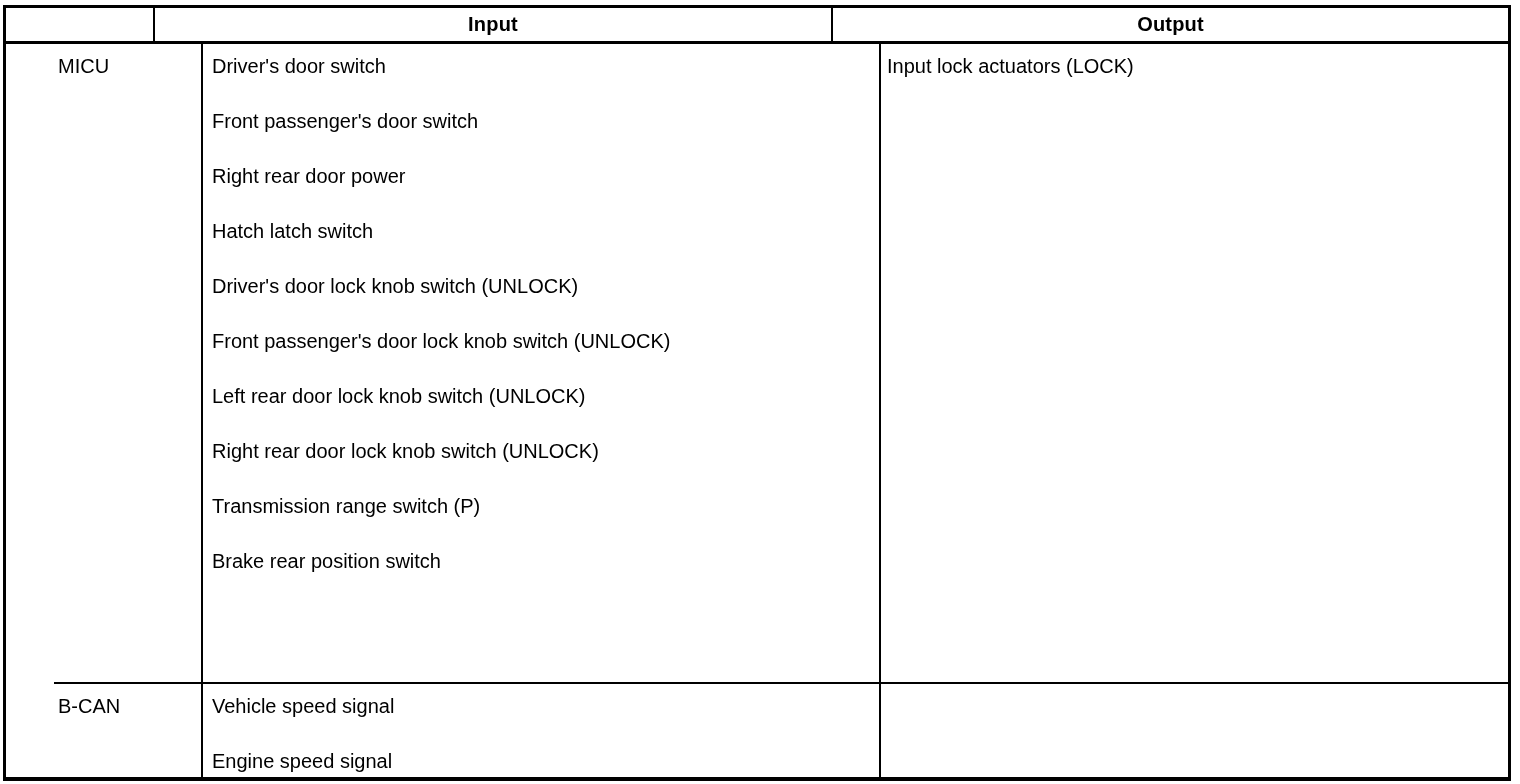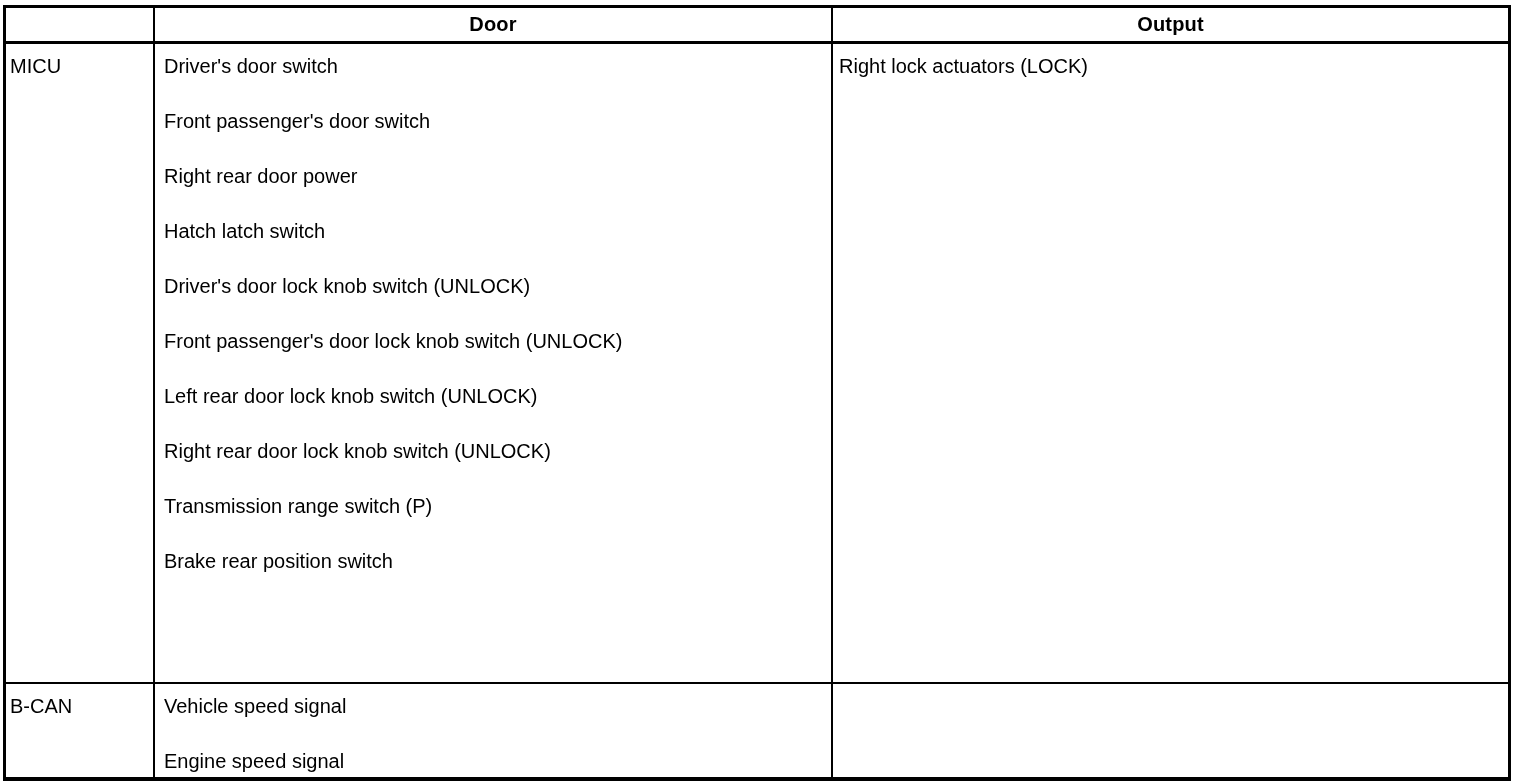--- a/index.html
+++ b/index.html
@@ -43,21 +43,21 @@
     justify-content: center;
     font-size: 20px;
     font-weight: bold;
     letter-spacing: 0.2px;
   }
   .col-sys   { width: 147px; flex: 0 0 147px; }
   .col-in    { width: 678px; flex: 0 0 678px; border-left: 2px solid #000; }
   .col-out   { flex: 1 1 auto;               border-left: 2px solid #000; }
 
   
-  .tbody { position: relative; }
+  .tbody { position: relative; margin-left: 48px; }
 
   .trow {
     display: flex;
     box-sizing: border-box;
   }
   .trow.row-micu  { height: 640px; border-bottom: 2px solid #000; }
   .trow.row-bcan  { height: 93px; }
 
   .cell {
     box-sizing: border-box;
@@ -98,21 +98,21 @@
     white-space: nowrap;
   }
 </style>
 </head>
 <body>
 
 <div class="table-wrap">
 
   <div class="thead">
     <div class="hcell col-sys"></div>
-    <div class="hcell col-in">Door</div>
+    <div class="hcell col-in">Input</div>
     <div class="hcell col-out">Output</div>
   </div>
 
   <div class="tbody">
 
     <div class="trow row-micu">
       <div class="cell sys">
         <div class="sys-label">MICU</div>
       </div>
 
@@ -126,21 +126,21 @@
           <li>Front passenger's door lock knob switch (UNLOCK)</li>
           <li>Left rear door lock knob switch (UNLOCK)</li>
           <li>Right rear door lock knob switch (UNLOCK)</li>
           <li>Transmission range switch (P)</li>
           <li>Brake rear position switch</li>
         </ul>
       </div>
 
       <div class="cell outp">
         <ul class="out-list">
-          <li>Right lock actuators (LOCK)</li>
+          <li>Input lock actuators (LOCK)</li>
         </ul>
       </div>
     </div>
 
     <div class="trow row-bcan">
       <div class="cell sys">
         <div class="sys-label">B-CAN</div>
       </div>
 
       <div class="cell inp">

